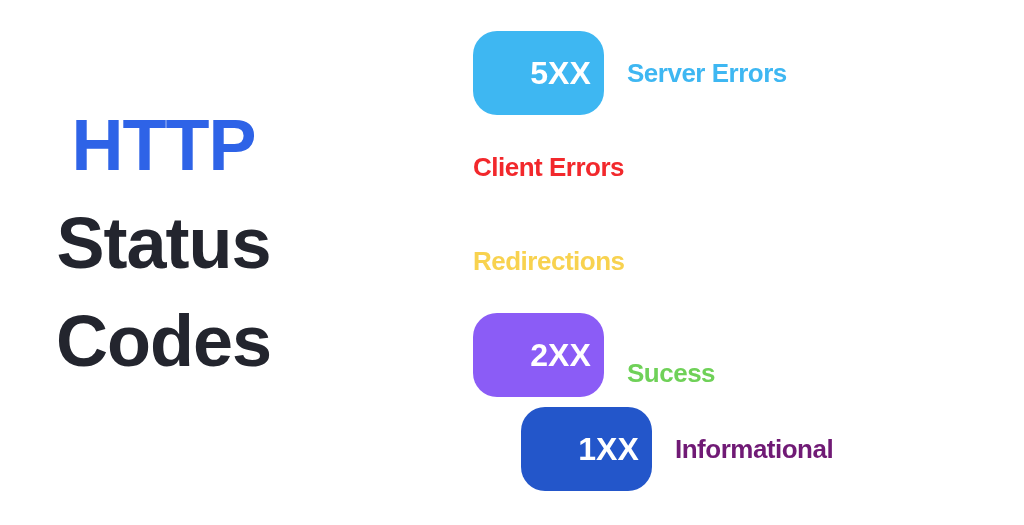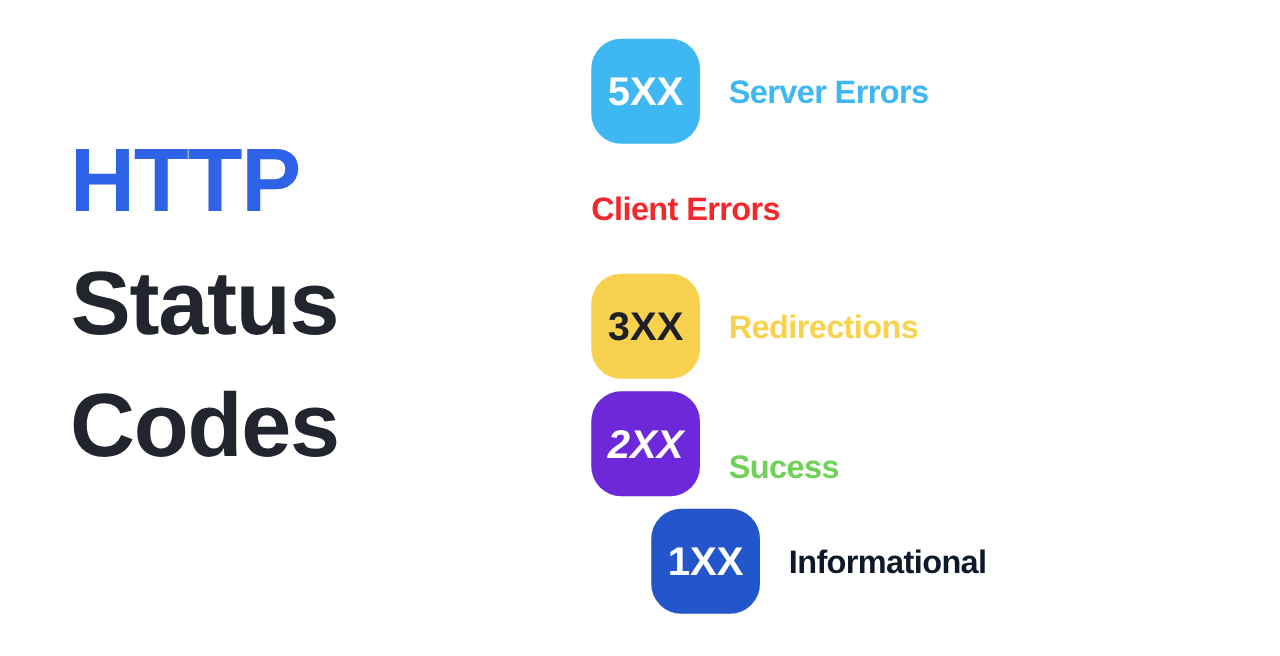--- a/index.html
+++ b/index.html
@@ -17,21 +17,21 @@
   }
   .title-block {
     position: absolute;
     left: 56px;
     top: 96px;
     font-weight: 700;
     font-size: 72px;
     line-height: 98px;
     letter-spacing: -1px;
   }
-  .title-line-accent { color: #2E63E7; }
+  .title-line-accent { color: #2E63E7; text-align: center; }
   .title-line-dark   { color: #23252E; text-align: center; }
   .rows {
     position: absolute;
     left: 473px;
     top: 31px;
     display: flex;
     flex-direction: column;
     gap: 10px;
   }
   .row {
@@ -43,20 +43,21 @@
   .badge {
     width: 87px;
     height: 84px;
     border-radius: 24px;
     display: flex;
     align-items: center;
     justify-content: center;
     font-size: 32px;
     font-weight: 700;
     flex: 0 0 auto;
+    padding-left: 44px;
   }
   .row-label {
     font-size: 26px;
     font-weight: 700;
     letter-spacing: -0.5px;
     white-space: nowrap;
   }
 </style>
 </head>
 <body>
@@ -74,28 +75,27 @@
     <div class="row">
       <div class="badge" style="background-color: rgb(62, 183, 242); color: rgb(255, 255, 255);">5XX</div>
       <div class="row-label" style="color: rgb(62, 183, 242);">Server Errors</div>
     </div>
 
     <div class="row">
       <div class="row-label" style="color: rgb(242, 40, 44);">Client Errors</div>
     </div>
 
     <div class="row">
-      <div class="badge" style="background-color: rgb(248, 210, 79); color: rgb(31, 32, 38);">3XX</div>
       <div class="row-label" style="color: rgb(248, 210, 79);">Redirections</div>
     </div>
 
     <div class="row">
-      <div class="badge" style="background-color: #6d28d9; color: rgb(255, 255, 255); font-style: italic;">2XX</div>
+      <div class="badge" style="background-color: #8b5cf6; color: rgb(255, 255, 255);">2XX</div>
       <div class="row-label" style="color: rgb(111, 209, 88); margin-top: 36px;">Sucess</div>
     </div>
 
     <div class="row">
       <div class="badge" style="background-color: rgb(35, 86, 202); color: rgb(255, 255, 255); margin-left: 48px;">1XX</div>
-      <div class="row-label" style="color: #0f172a;">Informational</div>
+      <div class="row-label" style="color: #701a75;">Informational</div>
     </div>
 
   </div>
 </div>
 
 </body></html>

